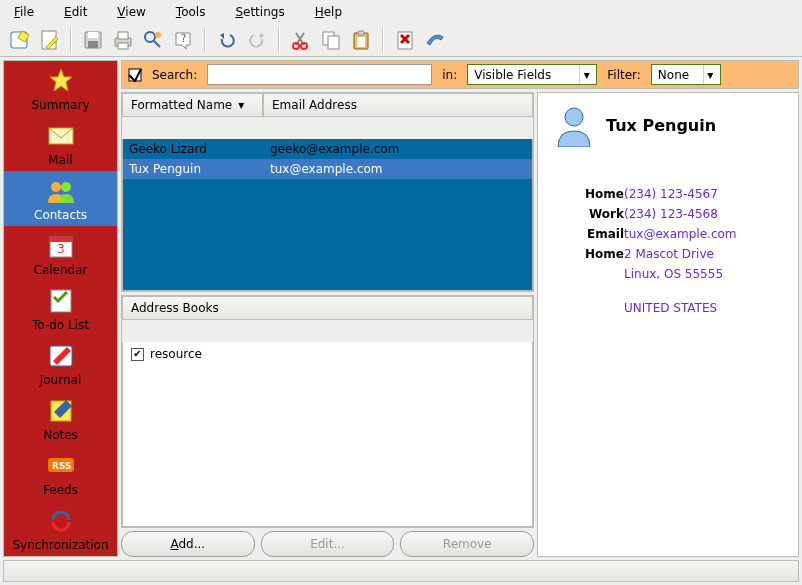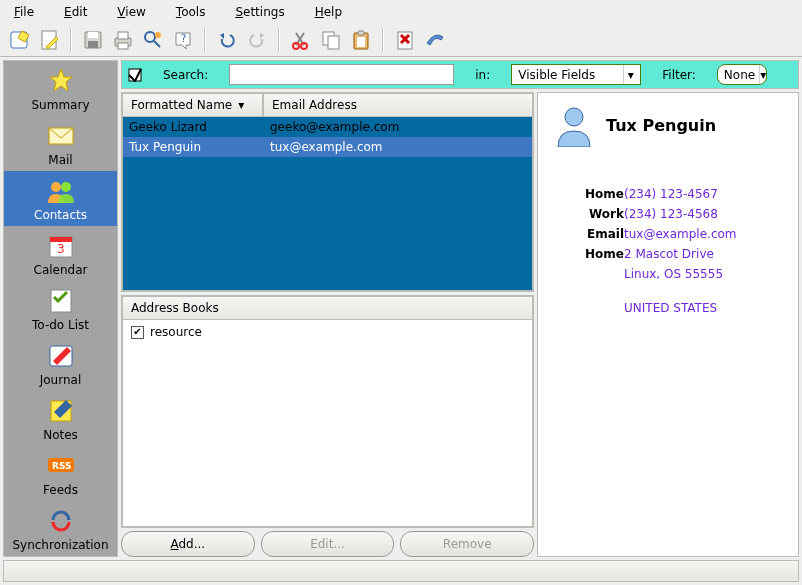--- a/index.html
+++ b/index.html
@@ -48,21 +48,21 @@
   justify-content: center;
   border-radius: 2px;
 }
 .main {
   flex: 1;
   display: flex;
   min-height: 0;
 }
 .sidebar {
   width: 115px;
-  background: #a3a3a3;
+  background: #b91c1c;
   border: 1px solid #babdb6;
   margin: 3px 0 3px 3px;
   overflow: hidden;
 }
 .sidebar-item {
   display: flex;
   flex-direction: column;
   align-items: center;
   padding: 5px 2px 4px;
   gap: 2px;
@@ -83,42 +83,42 @@
   flex: 1;
   display: flex;
   flex-direction: column;
   padding: 3px;
   gap: 3px;
   min-width: 0;
 }
 .searchbar {
   display: flex;
   align-items: center;
-  gap: 21px;
+  gap: 10px;
   padding: 3px 6px;
   border: 1px solid #babdb6;
-  background: #5eead4;
+  background: #fdba74;
 }
 .searchbar input[type="text"] {
   border: 1px solid #9a9a94;
   background: #fff;
   height: 21px;
   padding: 0 4px;
 }
 .search-field { width: 225px; }
 .dd {
   display: inline-flex;
   align-items: center;
   border: 1px solid #4d7c0f;
   background: #fff;
   height: 21px;
   padding: 0 3px 0 6px;
   gap: 4px;
 }
-.dd.small { width: 50px; justify-content: space-between; border-radius: 8px;}
+.dd.small { width: 70px; justify-content: space-between;}
 .dd .arrw {
   width: 14px;
   height: 19px;
   display:flex;align-items:center;justify-content:center;
   border-left: 1px solid #d0d0cc;
 }
 .middle-row {
   flex: 1;
   display: flex;
   gap: 3px;
@@ -130,20 +130,21 @@
   flex-direction: column;
   gap: 3px;
   min-width: 0;
 }
 .panel {
   border: 1px solid #babdb6;
   background: #eeeeec;
   display: flex;
   flex-direction: column;
   min-height: 0;
+  gap: 22px;
 }
 .contact-list { flex: 1; }
 .table-head {
   display: flex;
   background: #eeeeec;
 }
 .th {
   border: 1px solid #babdb6;
   padding: 4px 8px;
   background: linear-gradient(#f6f6f4,#e6e6e2);

